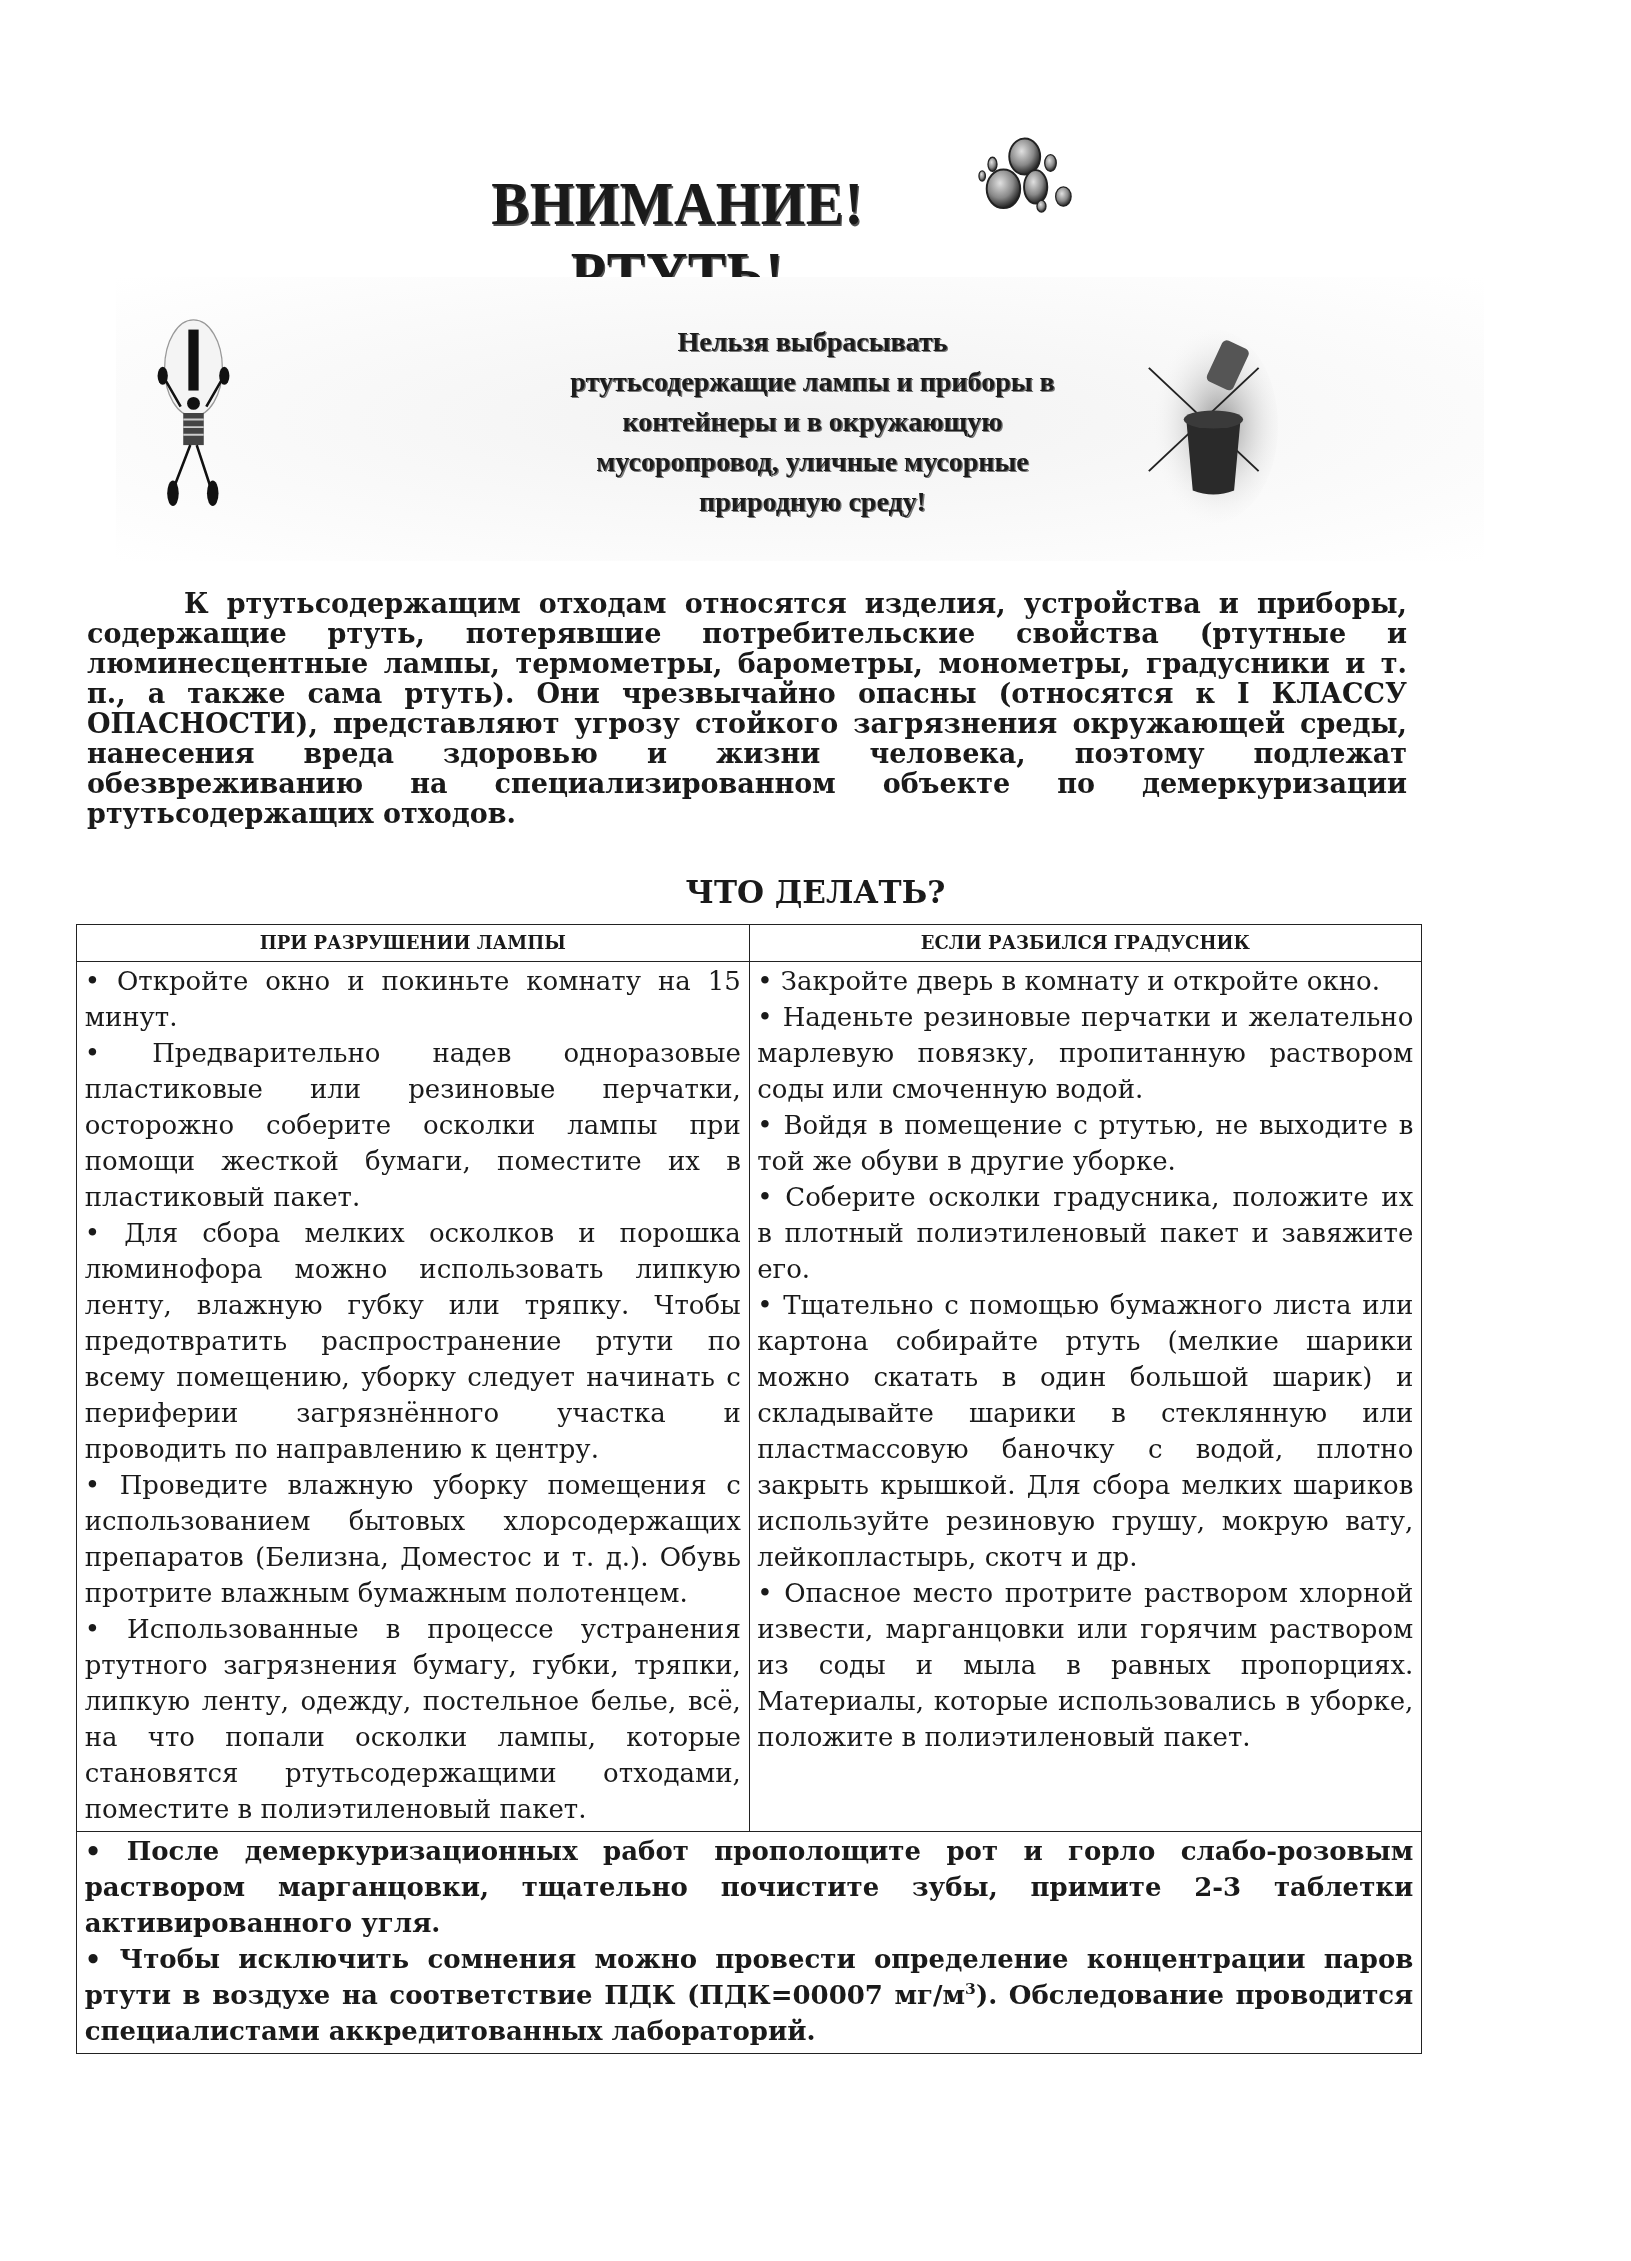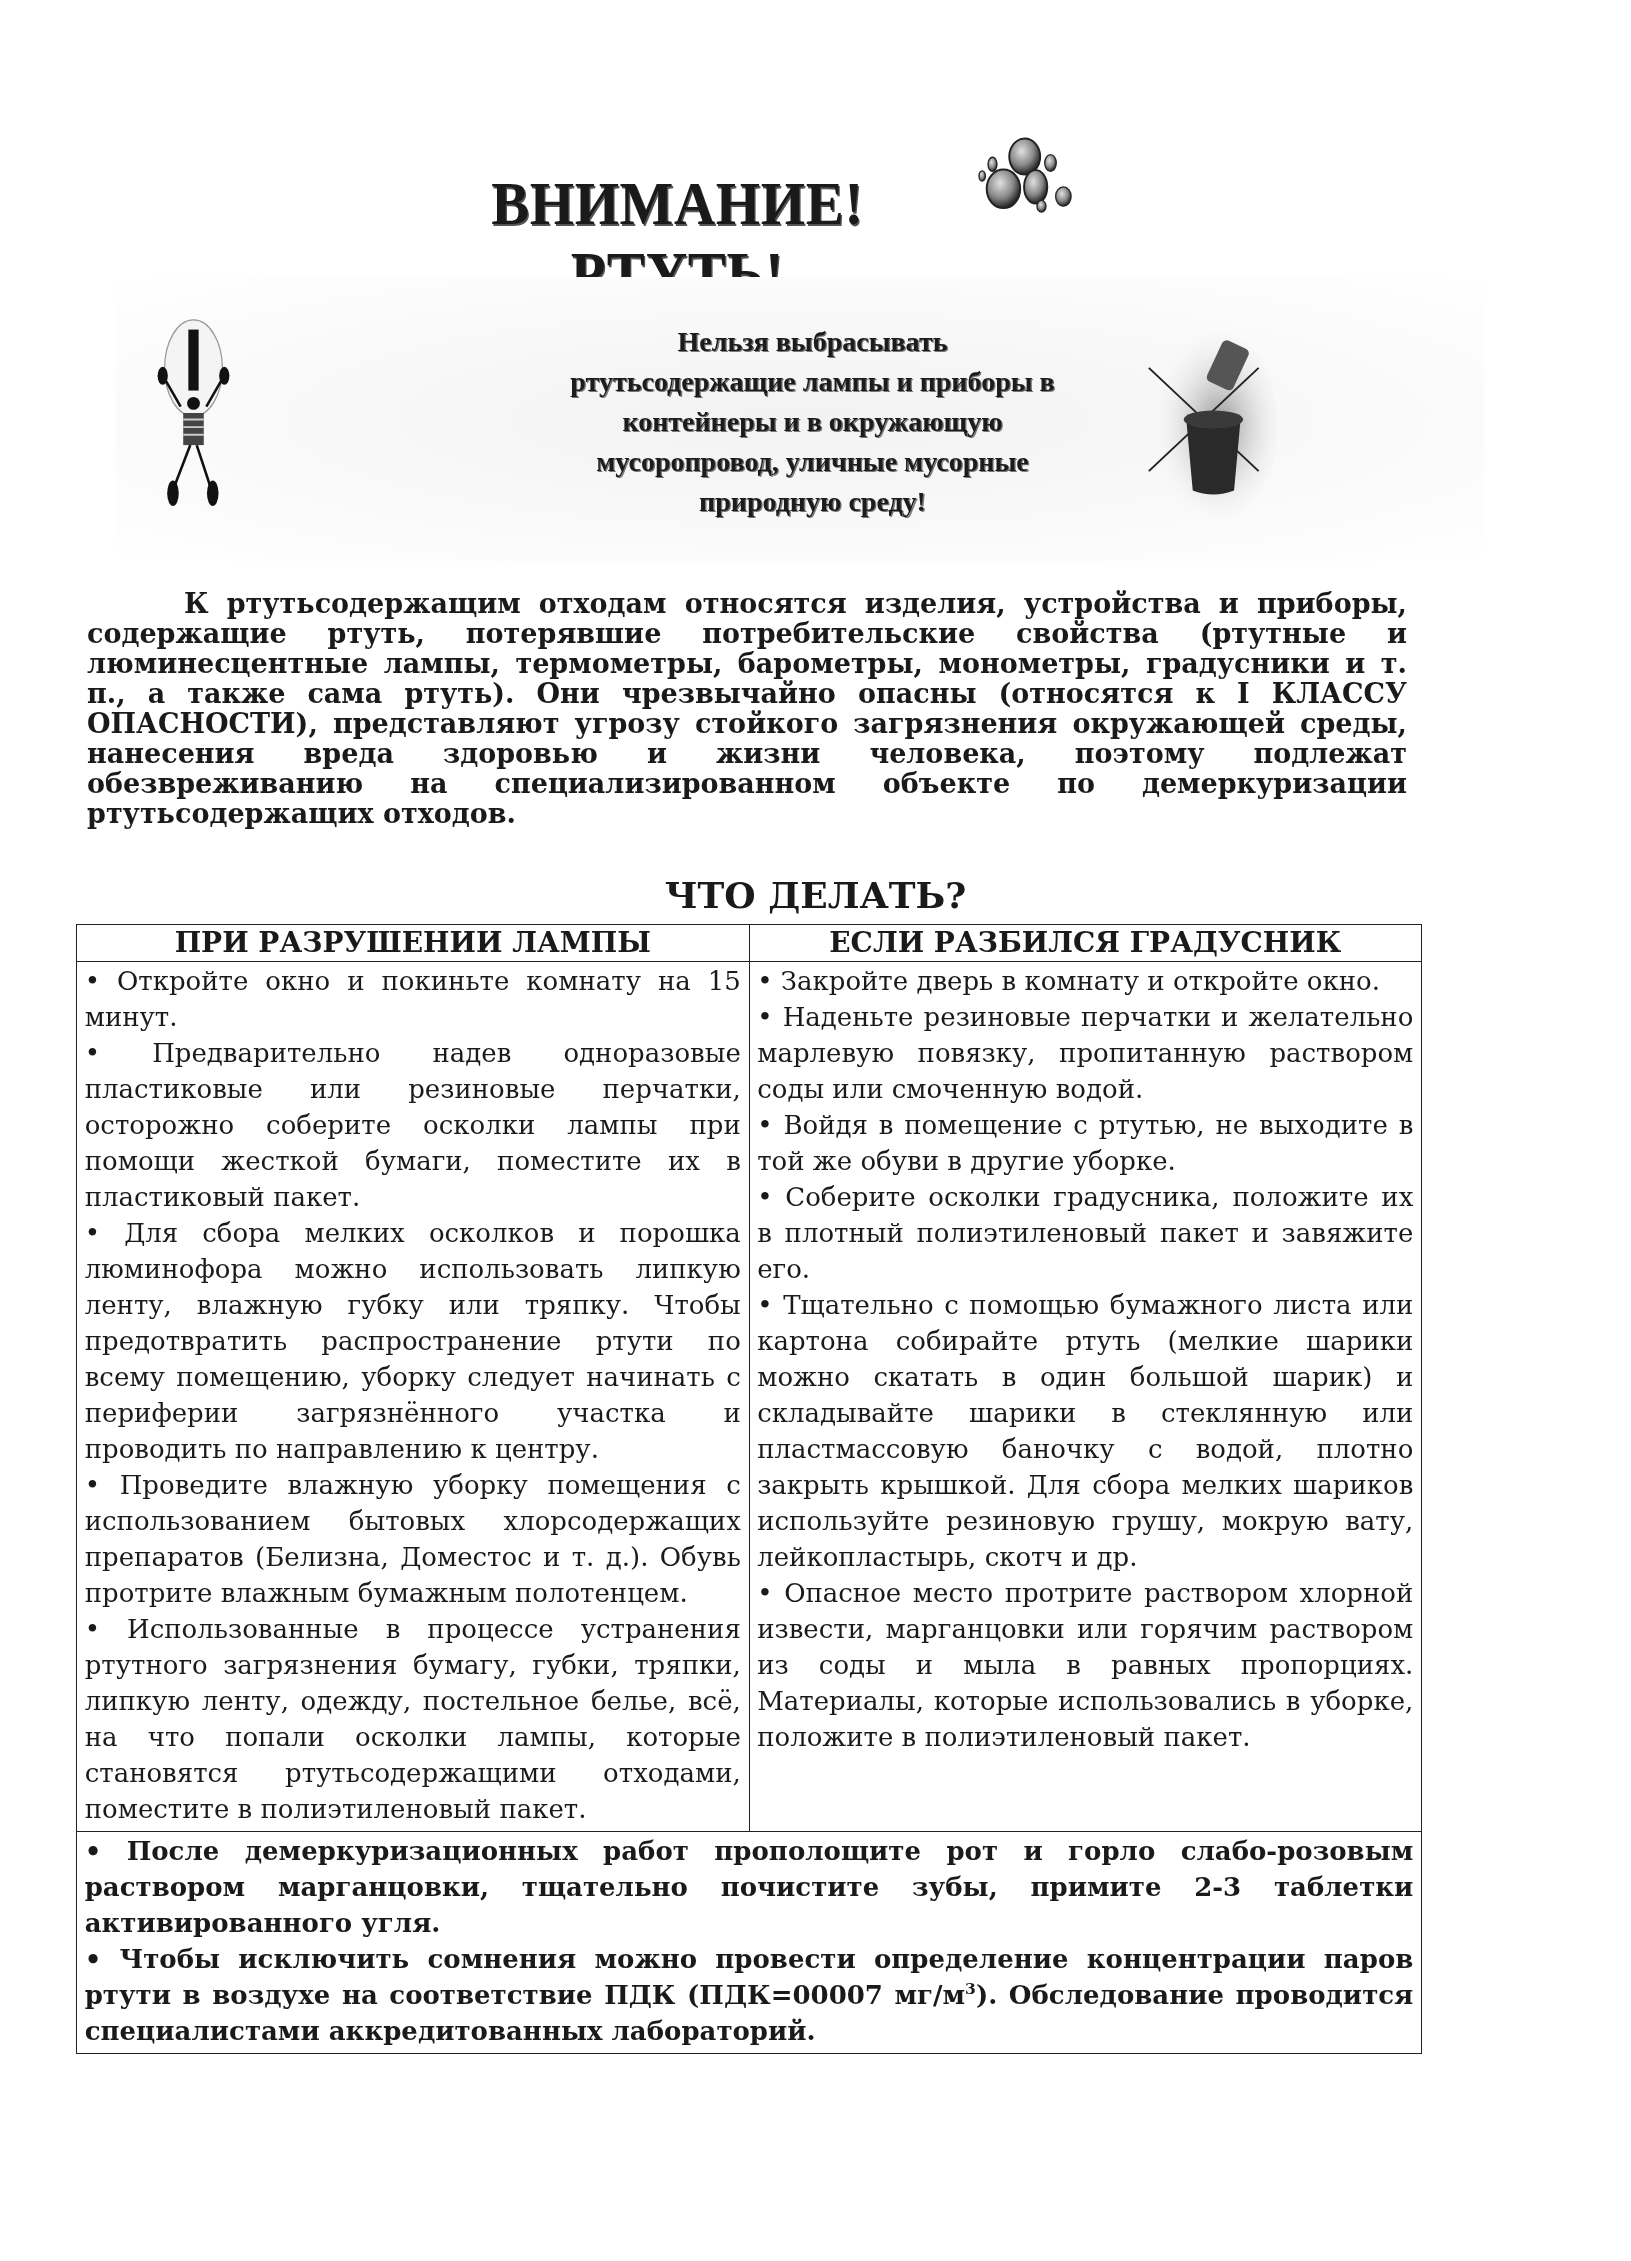--- a/index.html
+++ b/index.html
@@ -10,25 +10,25 @@
   .drops { position: absolute; left: 968px; top: 132px; width: 116px; height: 84px; }
 
   .banner { position: absolute; left: 116px; top: 277px; width: 1368px; height: 284px; background: radial-gradient(ellipse at 50% 50%, #f2f2f2 0%, #fbfbfb 70%, #ffffff 100%); }
   .banner-text { position: absolute; left: 361px; top: 45px; width: 671px; text-align: center; font-family: "Liberation Serif", serif; font-weight: 700; font-size: 28px; line-height: 40px; color: #1c1c1c; text-shadow: 1.3px 1.3px 0 #777; }
   .lamp-icon { position: absolute; left: 39px; top: 39px; width: 77px; height: 194px; }
   .bin-icon { position: absolute; left: 1007px; top: 39px; width: 155px; height: 207px; }
 
   .intro { position: absolute; left: 87px; top: 589px; width: 1320px; font-family: "DejaVu Serif", serif; font-weight: 700; font-size: 27px; line-height: 30px; text-align: justify; text-align-last: left; color: #1a1a1a; }
   .intro p { margin: 0; text-indent: 97px; }
 
-  .what-title { position: absolute; left: 0; width: 1631px; top: 874px; text-align: center; font-family: "DejaVu Serif", serif; font-weight: 700; font-size: 36px; color: #1a1a1a; }
+  .what-title { position: absolute; left: 0; width: 1631px; top: 874px; text-align: center; font-family: "DejaVu Serif", serif; font-weight: 700; font-size: 31px; color: #1a1a1a; }
 
   table.guide { position: absolute; left: 76px; top: 924px; width: 1346px; border-collapse: collapse; font-family: "DejaVu Serif", serif; font-size: 26px; line-height: 36px; color: #1a1a1a; }
   table.guide td, table.guide th { border: 1.9px solid #222; vertical-align: top; padding: 1.3px 7.7px 3.9px 7.7px; }
-  table.guide th { font-weight: 700; font-size: 28px; height: 36px; padding: 0 21px; }
+  table.guide th { font-weight: 700; font-size: 18px; height: 36px; padding: 0 21px; }
   table.guide td.col { width: 50%; text-align: justify; }
   table.guide td.col p { margin: 0; }
   table.guide td.full { text-align: justify; font-weight: bold; }
   table.guide td.full p { margin: 0; }
   sup { font-size: 15.5px; line-height: 0; }
 </style>
 </head>
 <body>
 
 <div class="page">

